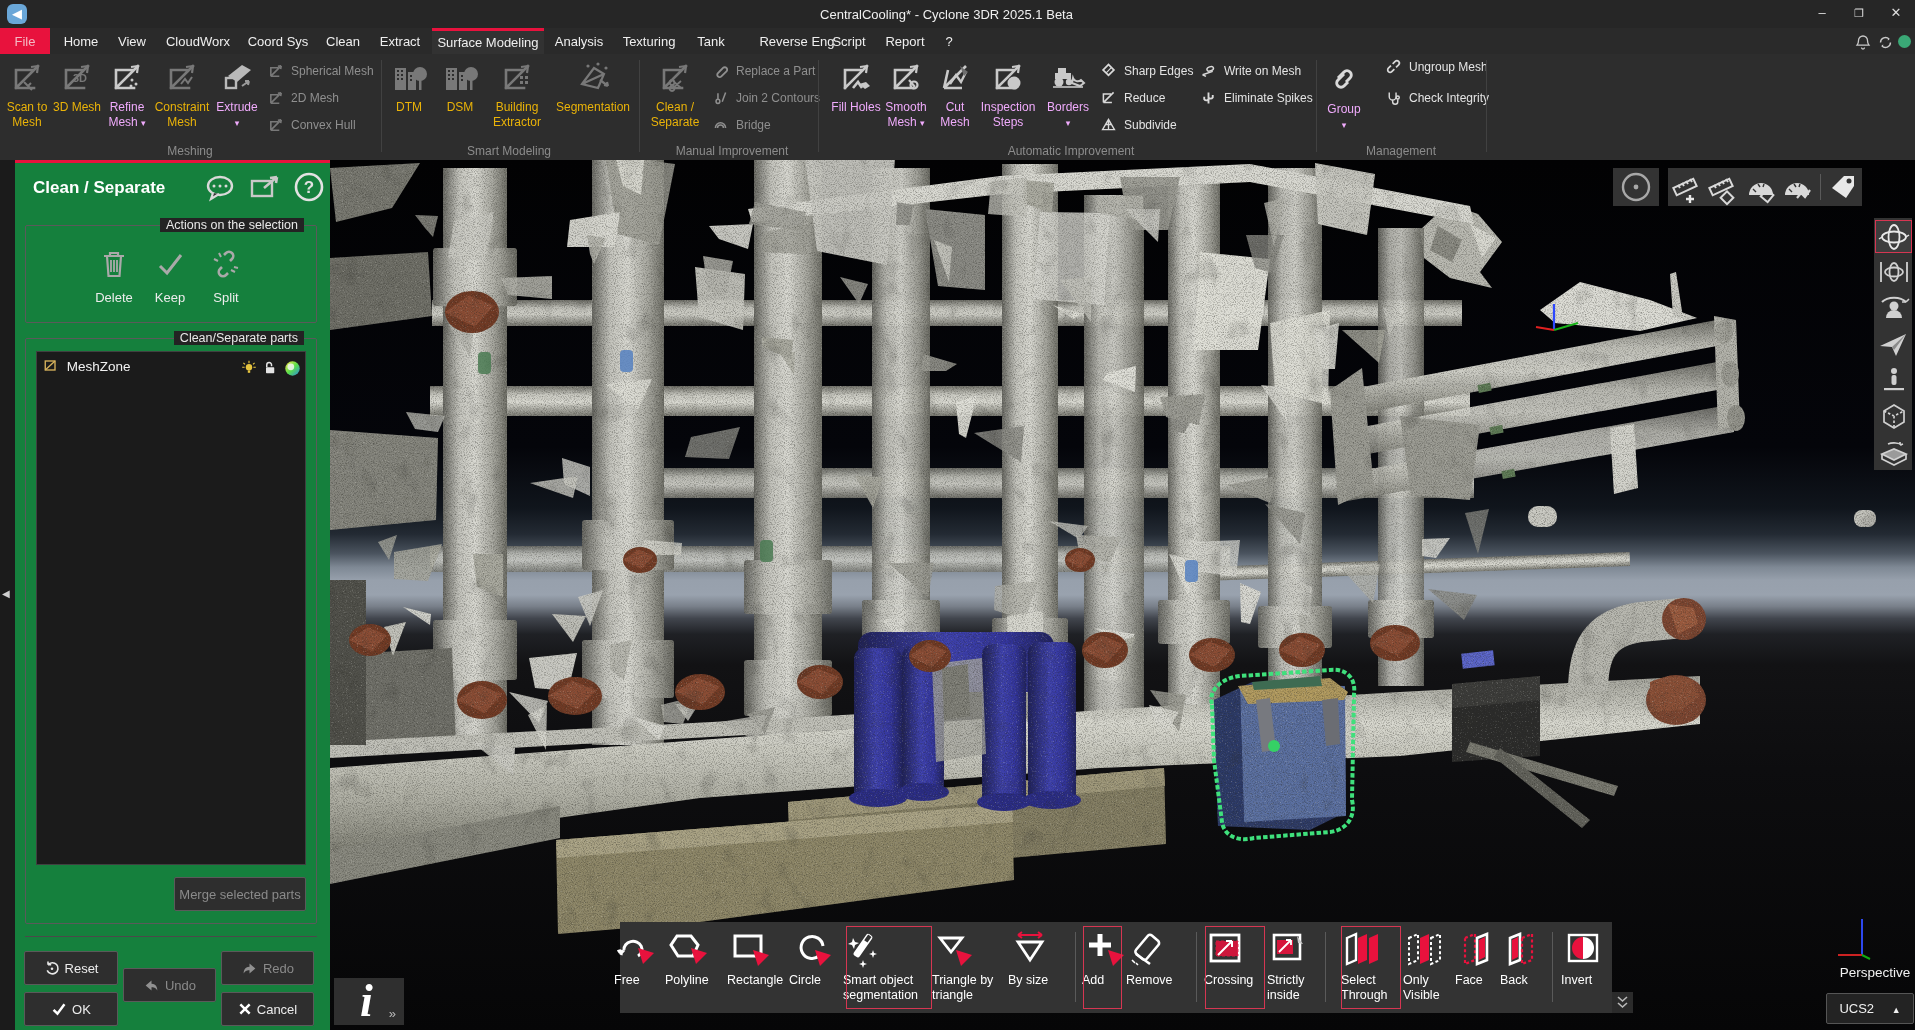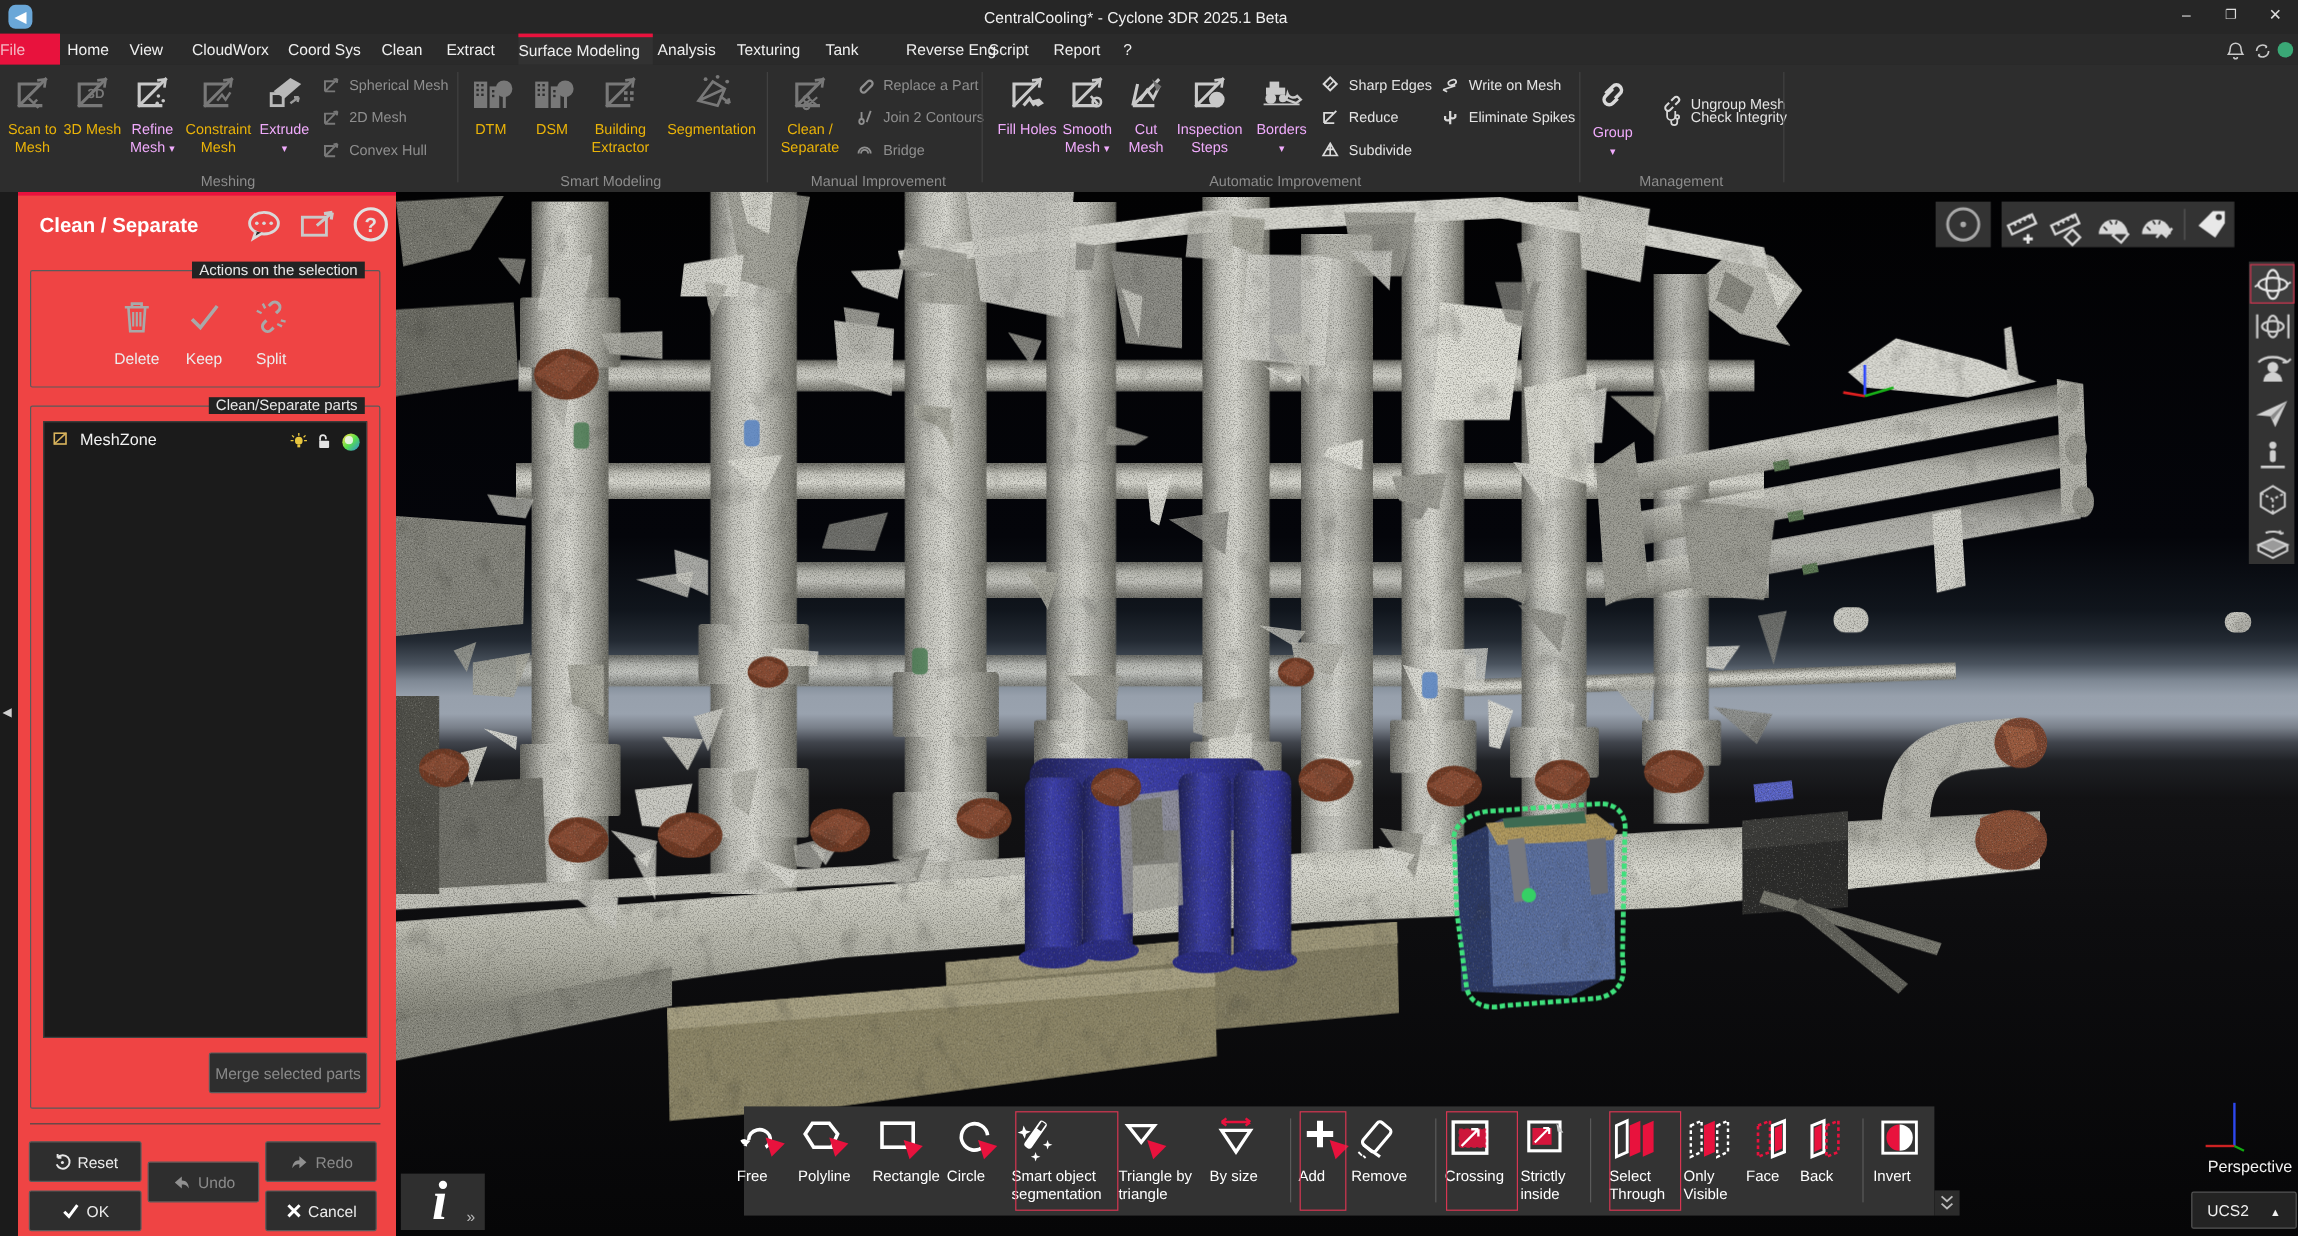--- a/index.html
+++ b/index.html
@@ -2,34 +2,34 @@
 <html><head><meta charset="utf-8">
 <style>
 *{margin:0;padding:0;box-sizing:border-box}
 html,body{width:1915px;height:1030px;overflow:hidden;background:#262626;font-family:"Liberation Sans",sans-serif;position:relative}
 .abs{position:absolute}
 #titlebar{position:absolute;left:0;top:0;width:1915px;height:28px;background:#262626;color:#e8e8e8}
 #title{position:absolute;left:0;right:0;top:7px;text-align:center;font-size:13px;color:#f0f0f0}
 #backbtn{position:absolute;left:7px;top:4px;width:20px;height:20px;border-radius:6px;background:#6aa7d8;color:#fff;font-size:13px;text-align:center;line-height:20px}
 .winbtn{position:absolute;top:0;width:34px;height:26px;color:#ddd;text-align:center;line-height:26px;font-size:13px}
 #menurow{position:absolute;left:0;top:28px;width:1915px;height:26px;background:#2a2a2a}
-.mtab{position:absolute;top:0;height:26px;line-height:27px;font-size:13px;color:#efefef;text-align:left}
+.mtab{position:absolute;top:0;height:26px;line-height:27px;font-size:13px;color:#efefef;text-align:center}
 #filetab{background:#e8123d;color:#f4b9c4}
 .activetab{background:#323232;border-top:3px solid #e8123d;line-height:24px}
 #ribbon{position:absolute;left:0;top:54px;width:1915px;height:106px;background:#2d2d2d}
 .rsep{position:absolute;top:6px;height:92px;width:1px;background:#414141}
 .rglabel{position:absolute;top:90px;width:200px;text-align:center;font-size:12px;color:#8c8c8c}
 .rbig{position:absolute;top:6px;width:54px;text-align:center}
 .rbig .lbl{font-size:12px;line-height:15px;margin-top:2px}
 .gtx{color:#eab308}.wtx{color:#f0abfc}
 .rsml{position:absolute;height:18px;font-size:12px;line-height:18px;color:#8f8f8f;white-space:nowrap}
 .rsml.w{color:#e4e4e4}
 .rsml svg{vertical-align:-4px;margin-right:7px}
 #leftstrip{position:absolute;left:0;top:160px;width:15px;height:870px;background:#1b1b1b;color:#cfcfcf}
-#panel{position:absolute;left:15px;top:160px;width:315px;height:870px;background:#ef4444;border-top:3px solid #e8123d}
+#panel{position:absolute;left:15px;top:160px;width:315px;height:870px;background:#15803d;border-top:3px solid #e8123d}
 #ptitle{position:absolute;left:18px;top:15px;font-size:17px;font-weight:bold;color:#fff}
 .grpbox{position:absolute;border:1px solid #5a5a5a;border-radius:2px}
 .grplab{position:absolute;top:-8px;right:12px;background:#232323;padding:0 6px;font-size:12.5px;color:#e8e8e8}
 .actico{position:absolute;top:22px;width:56px;text-align:center;color:#a9a9a9}
 .actico .lbl{font-size:13px;color:#ececec;margin-top:6px}
 #listbox{position:absolute;left:10px;top:12px;right:10px;bottom:58px;background:#1b1b1b;border:1px solid #404040}
 .pbtn{position:absolute;background:#2e2e2e;border:1px solid #5a5a5a;border-radius:2px;font-size:13px;color:#ececec;text-align:center}
 .pbtn.dis{color:#8a8a8a}
 #viewport{position:absolute;left:330px;top:160px;width:1585px;height:870px;background:#000}
 .fbar{position:absolute;background:#333333}
@@ -283,21 +283,21 @@
           <path d="M10 4 V17 M5 9 v3 a3 3 0 0 0 5 0 M15 7 v3 a3 3 0 0 1 -5 0"></path>
         </g>
       </svg>Eliminate Spikes</div>
 <div class="rglabel" style="left:971px">Automatic Improvement</div>
 <div class="rsep" style="left:1316px"></div>
 <div class="rbig" style="left:1316px;width:56px"><svg width="36" height="36" viewBox="0 0 36 36">
         <g stroke="#d9d9d9" stroke-width="3" fill="none">
           <path d="M14 20 L20 14 a4.2 4.2 0 0 1 6 6 L22 24 M20 16 L14 22 a4.2 4.2 0 0 0 6 6 L24 24" transform="translate(-2,-2)"></path>
         </g>
       </svg><div class="lbl wtx">Group<br><span style="font-size:9px">▾</span></div></div>
-<div class="rsml w" style="left:1385px;top:24px"><svg width="17" height="17" viewBox="0 0 20 20">
+<div class="rsml w" style="left:1385px;top:4px"><svg width="17" height="17" viewBox="0 0 20 20">
         <g stroke="#d9d9d9" stroke-width="2" fill="none">
           <path d="M9 7 L12 4 a2.6 2.6 0 0 1 4 4 L13 11 M11 13 L8 16 a2.6 2.6 0 0 1 -4 -4 L7 9"></path>
         </g>
       </svg>Ungroup Mesh</div>
 <div class="rsml w" style="left:1385px;top:35px"><svg width="17" height="17" viewBox="0 0 20 20">
         <g stroke="#d9d9d9" stroke-width="1.7" fill="none">
           <path d="M5 4 v5 a4 4 0 0 0 8 0 V4 M9 13 v2 a3 3 0 0 0 6 0 v-3"></path>
           <circle cx="15" cy="10" r="1.8"></circle>
         </g>
       </svg>Check Integrity</div>

